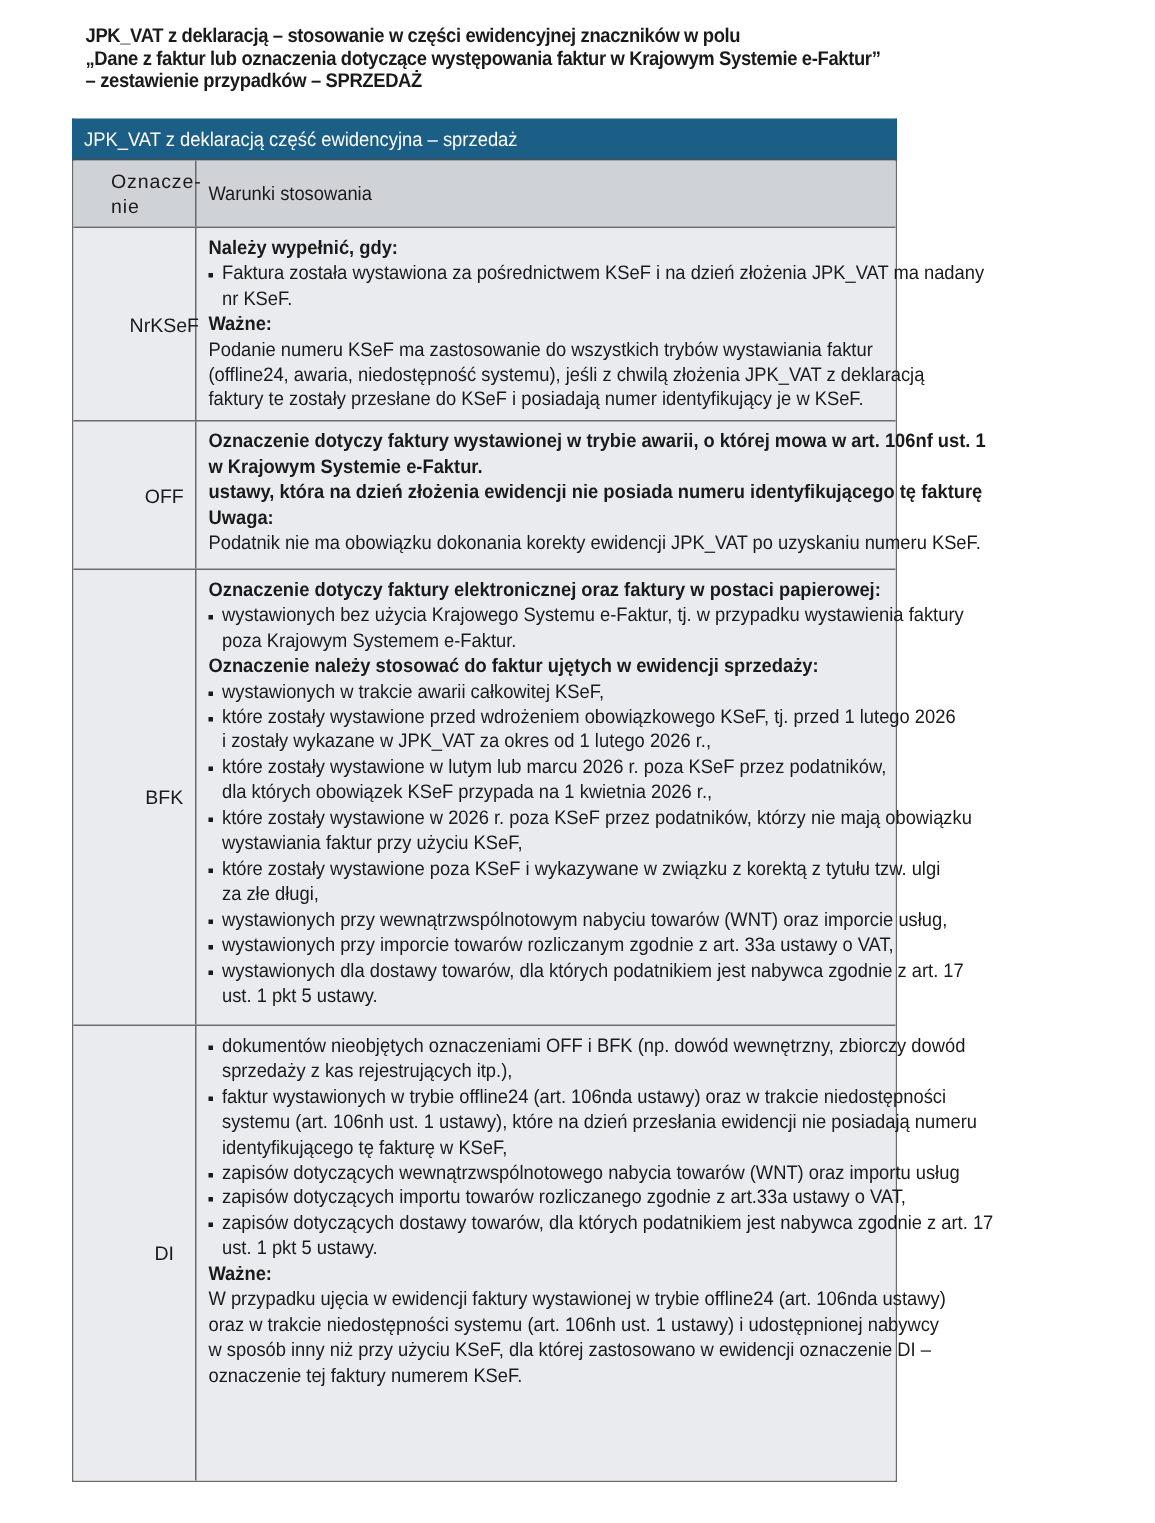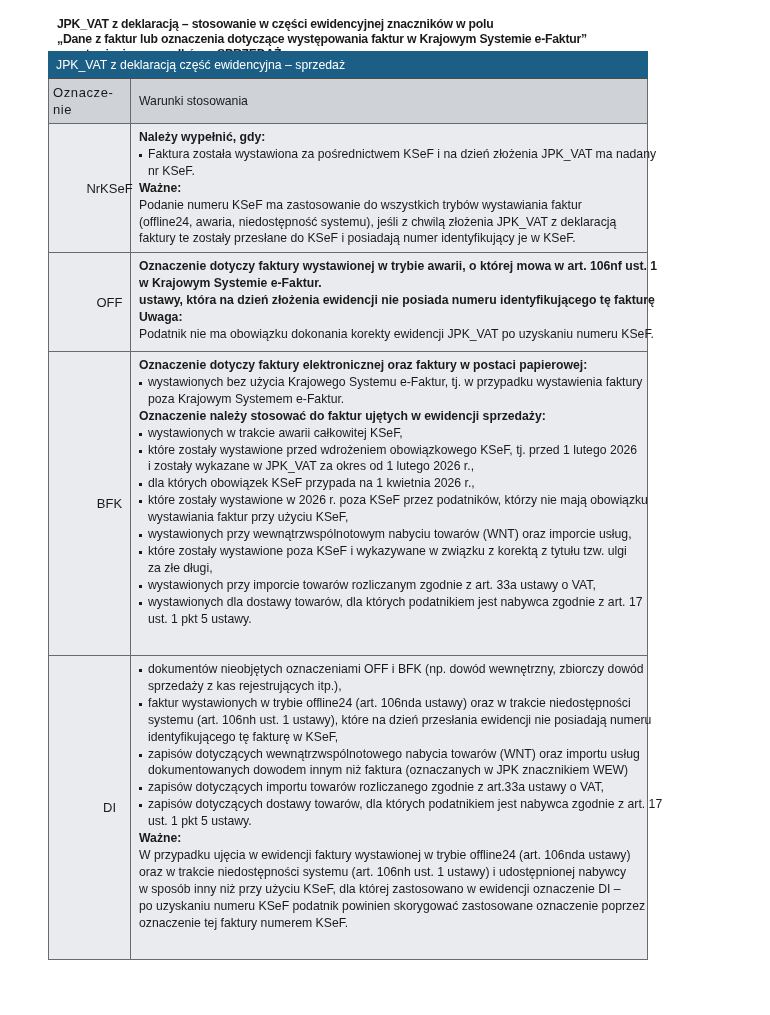--- a/index.html
+++ b/index.html
@@ -1,27 +1,27 @@
 <!DOCTYPE html>
 <html><head>
 <meta charset="utf-8">
 <style>
   html, body { margin: 0; padding: 0; background: #ffffff; }
   body { width: 770px; height: 1015px; position: relative; font-family: "Liberation Sans", sans-serif; color: #1a1a1a; }
   .doc-title { position: absolute; left: 57px; top: 16px; width: 680px; font-size: 13.2px; line-height: 15px; font-weight: bold; letter-spacing: -0.25px; transform: scaleX(0.93); transform-origin: left top; }
   .doc-title div { white-space: nowrap; }
-  .tbl { position: absolute; left: 48px; top: 51px; width: 600px; border: 1px solid #6a6a6a; border-top: none; box-sizing: border-box; }
+  .tbl { position: absolute; left: 48px; top: 79px; width: 550px; border: 1px solid #6a6a6a; border-top: none; box-sizing: border-box; }
   .tbl-head { background: #1c5f86; color: #ffffff; height: 27px; line-height: 27px; padding-left: 8px; font-size: 13.2px; border-bottom: 1px solid #4d4d4d; margin-left: -1px; margin-right: -1px; }
   .tbl-head span { display: inline-block; transform: scaleX(0.93); transform-origin: left center; white-space: nowrap; }
   .row { display: flex; border-top: 1px solid #6a6a6a; }
   .row.colhdr { background: #cfd2d7; border-top: none; height: 44px; }
   .row.body { background: #eaebee; }
   .c1 { width: 82px; flex: 0 0 82px; border-right: 1px solid #6a6a6a; box-sizing: border-box; display: flex; align-items: center; justify-content: center; font-size: 13px; text-align: center; padding-left: 40px; }
   .c2 { flex: 1; padding: 5px 8px 4px 8px; font-size: 13px; line-height: 16.9px; }
-  .colhdr .c1 { justify-content: flex-start; padding-left: 4px; text-align: left; line-height: 17px; font-size: 13px; letter-spacing: 0.6px; }
+  .colhdr .c1 { justify-content: flex-start; padding-left: 25px; text-align: left; line-height: 17px; font-size: 13px; letter-spacing: 0.6px; }
   .colhdr .c2 { display: flex; align-items: center; font-size: 13px; padding-top: 0; padding-bottom: 0; }
   .sq { display: inline-block; transform: scaleX(0.94); transform-origin: left top; white-space: nowrap; }
   .b { font-weight: bold; }
   .li { position: relative; padding-left: 9px; }
   .li .dot { position: absolute; left: 0; top: 8px; width: 3px; height: 3px; background: #1a1a1a; }
   .r-nrksef { height: 128px; }
   .r-off { height: 98px; }
   .r-bfk { height: 303px; }
   .r-di { height: 303px; }
 </style>
@@ -86,35 +86,36 @@
             <span class="dot"></span>
             <div><span class="sq">wystawionych w trakcie awarii całkowitej KSeF,</span></div>
           </div>
           <div class="li">
             <span class="dot"></span>
             <div><span class="sq">które zostały wystawione przed wdrożeniem obowiązkowego KSeF, tj. przed 1 lutego 2026</span></div>
             <div><span class="sq">i zostały wykazane w JPK_VAT za okres od 1 lutego 2026 r.,</span></div>
           </div>
           <div class="li">
             <span class="dot"></span>
+            <div><span class="sq">które zostały wystawione w lutym lub marcu 2026 r. poza KSeF przez podatników,</span></div>
             <div><span class="sq">dla których obowiązek KSeF przypada na 1 kwietnia 2026 r.,</span></div>
           </div>
           <div class="li">
             <span class="dot"></span>
             <div><span class="sq">które zostały wystawione w 2026 r. poza KSeF przez podatników, którzy nie mają obowiązku</span></div>
             <div><span class="sq">wystawiania faktur przy użyciu KSeF,</span></div>
           </div>
           <div class="li">
             <span class="dot"></span>
-            <div><span class="sq">wystawionych przy wewnątrzwspólnotowym nabyciu towarów (WNT) oraz imporcie usług,</span></div>
+            <div><span class="sq">które zostały wystawione poza KSeF i wykazywane w związku z korektą z tytułu tzw. ulgi</span></div>
+            <div><span class="sq">za złe długi,</span></div>
           </div>
           <div class="li">
             <span class="dot"></span>
-            <div><span class="sq">które zostały wystawione poza KSeF i wykazywane w związku z korektą z tytułu tzw. ulgi</span></div>
-            <div><span class="sq">za złe długi,</span></div>
+            <div><span class="sq">wystawionych przy wewnątrzwspólnotowym nabyciu towarów (WNT) oraz imporcie usług,</span></div>
           </div>
           <div class="li">
             <span class="dot"></span>
             <div><span class="sq">wystawionych przy imporcie towarów rozliczanym zgodnie z art. 33a ustawy o VAT,</span></div>
           </div>
           <div class="li">
             <span class="dot"></span>
             <div><span class="sq">wystawionych dla dostawy towarów, dla których podatnikiem jest nabywca zgodnie z art. 17</span></div>
             <div><span class="sq">ust. 1 pkt 5 ustawy.</span></div>
           </div>
@@ -130,33 +131,31 @@
           </div>
           <div class="li">
             <span class="dot"></span>
             <div><span class="sq">faktur wystawionych w trybie offline24 (art. 106nda ustawy) oraz w trakcie niedostępności</span></div>
             <div><span class="sq">systemu (art. 106nh ust. 1 ustawy), które na dzień przesłania ewidencji nie posiadają numeru</span></div>
             <div><span class="sq">identyfikującego tę fakturę w KSeF,</span></div>
           </div>
           <div class="li">
             <span class="dot"></span>
             <div><span class="sq">zapisów dotyczących wewnątrzwspólnotowego nabycia towarów (WNT) oraz importu usług</span></div>
-            <div><span class="sq">dokumentowanych dowodem innym niż faktura (oznaczanych w JPK znacznikiem WEW)</span></div>
           </div>
           <div class="li">
             <span class="dot"></span>
             <div><span class="sq">zapisów dotyczących importu towarów rozliczanego zgodnie z art.33a ustawy o VAT,</span></div>
           </div>
           <div class="li">
             <span class="dot"></span>
             <div><span class="sq">zapisów dotyczących dostawy towarów, dla których podatnikiem jest nabywca zgodnie z art. 17</span></div>
             <div><span class="sq">ust. 1 pkt 5 ustawy.</span></div>
           </div>
           <div class="b"><span class="sq">Ważne:</span></div>
           <div><span class="sq">W przypadku ujęcia w ewidencji faktury wystawionej w trybie offline24 (art. 106nda ustawy)</span></div>
           <div><span class="sq">oraz w trakcie niedostępności systemu (art. 106nh ust. 1 ustawy) i udostępnionej nabywcy</span></div>
           <div><span class="sq">w sposób inny niż przy użyciu KSeF, dla której zastosowano w ewidencji oznaczenie DI –</span></div>
-          <div><span class="sq">po uzyskaniu numeru KSeF podatnik powinien skorygować zastosowane oznaczenie poprzez</span></div>
           <div><span class="sq">oznaczenie tej faktury numerem KSeF.</span></div>
         </div>
       </div>
     </div>
 </div>
 
 </body></html>

